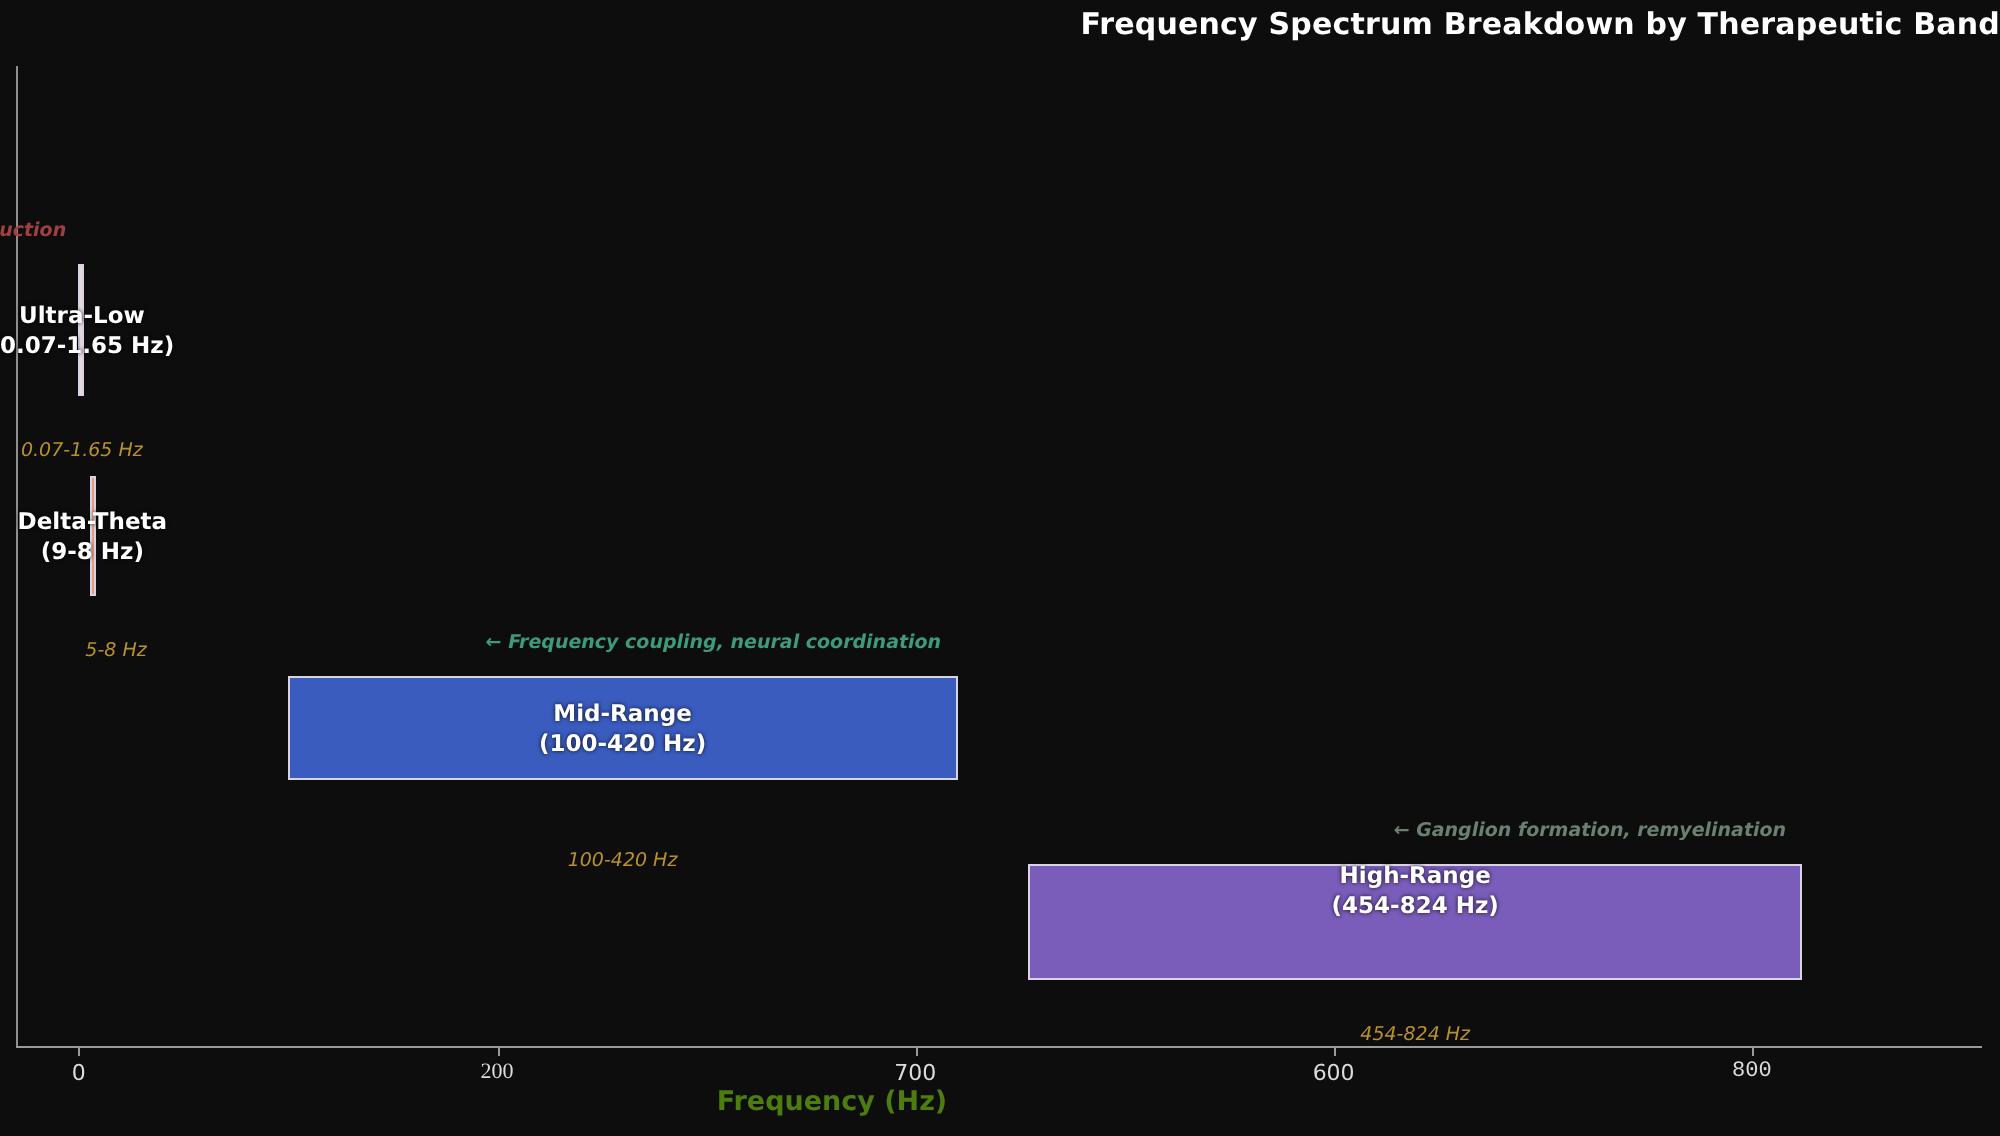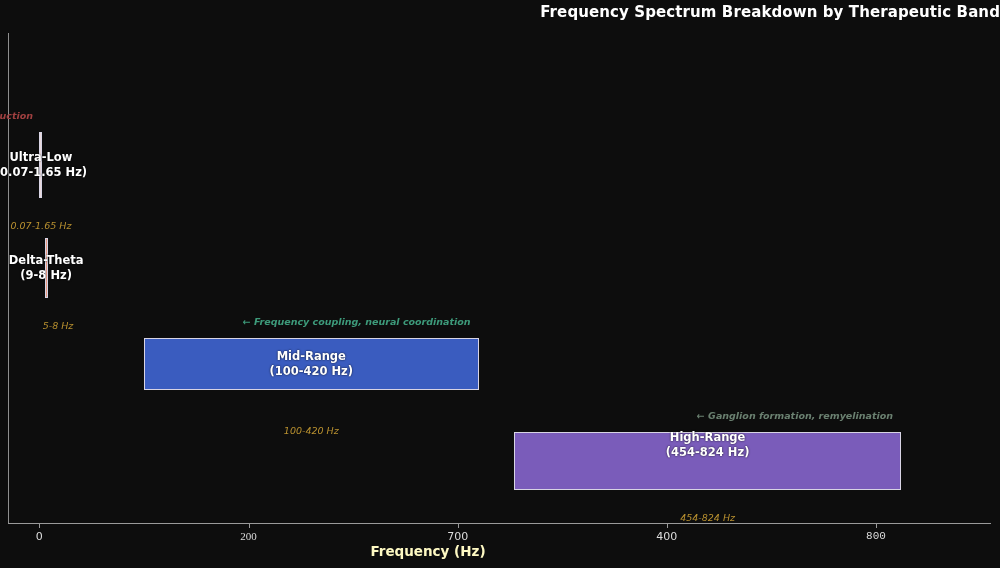--- a/index.html
+++ b/index.html
@@ -64,25 +64,25 @@
   .x-tick-label {
     position: absolute;
     top: 497px;
     transform: translateX(-50%);
     color: #dcdcdc;
     font-size: 11px;
     white-space: nowrap;
   }
   #x-axis-label {
     position: absolute;
-    left: 12px;
+    left: 0;
     top: 543px;
     width: 832px;
     text-align: center;
-    color: #fef9c3;
+    color: #4d7c0f;
     font-size: 13.5px;
     font-weight: bold;
   }
 
   
   .band-bar {
     position: absolute;
     box-sizing: border-box;
     border: 1.4px solid #d8d4e4;
   }
@@ -129,21 +129,21 @@
   <div id="axis-spine-bottom"></div>
 
   <div id="x-ticks">
       <div class="x-tick-mark" style="left: 31.3723px;"></div>
       <div class="x-tick-label" style="left: 31.3723px;">0</div>
       <div class="x-tick-mark" style="left: 240.521px;"></div>
       <div class="x-tick-label" style="left: 240.521px; font-family: Liberation Serif, serif;">200</div>
       <div class="x-tick-mark" style="left: 449.67px;"></div>
       <div class="x-tick-label" style="left: 449.67px;">700</div>
       <div class="x-tick-mark" style="left: 658.819px;"></div>
-      <div class="x-tick-label" style="left: 658.819px;">400</div>
+      <div class="x-tick-label" style="left: 658.819px;">600</div>
       <div class="x-tick-mark" style="left: 867.968px;"></div>
       <div class="x-tick-label" style="left: 867.968px; font-family: Liberation Mono, monospace;">800</div>
     </div>
   <div id="bars-layer">
       <div class="band-bar" style="left: 31.4455px; top: 99px; width: 3px; height: 66px; background: rgb(232, 216, 220); border-color: rgb(216, 212, 228);"></div>
       <div class="band-label" style="left: 32.9455px; top: 132px;">
         <div>Ultra-Low</div>
         <div>(0.07-1.65 Hz)</div>
       </div>
       <div class="range-label" style="left: 32.9455px; top: 187px; color: rgb(184, 144, 47);">0.07-1.65 Hz</div>

